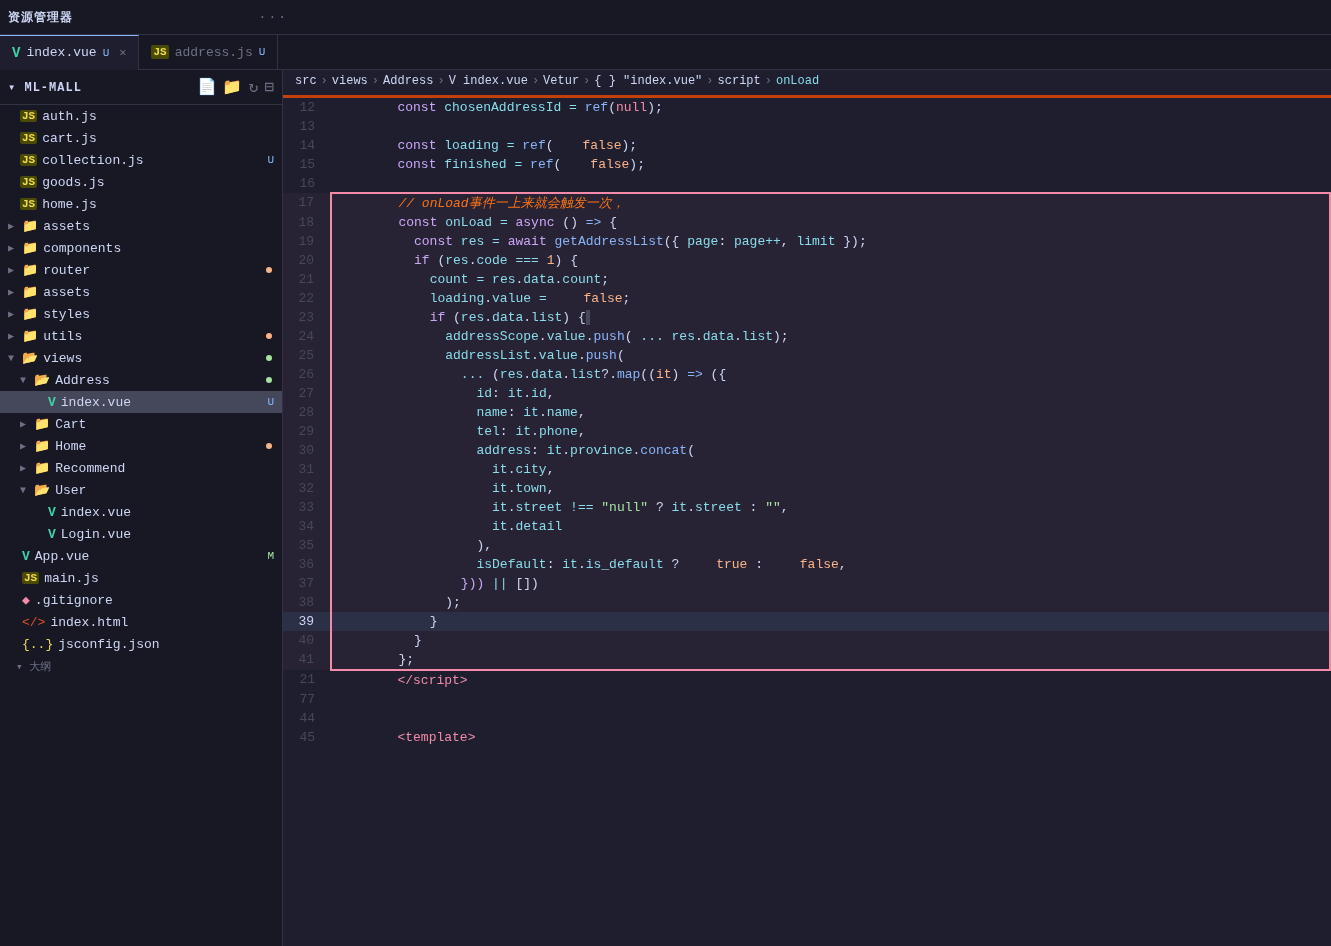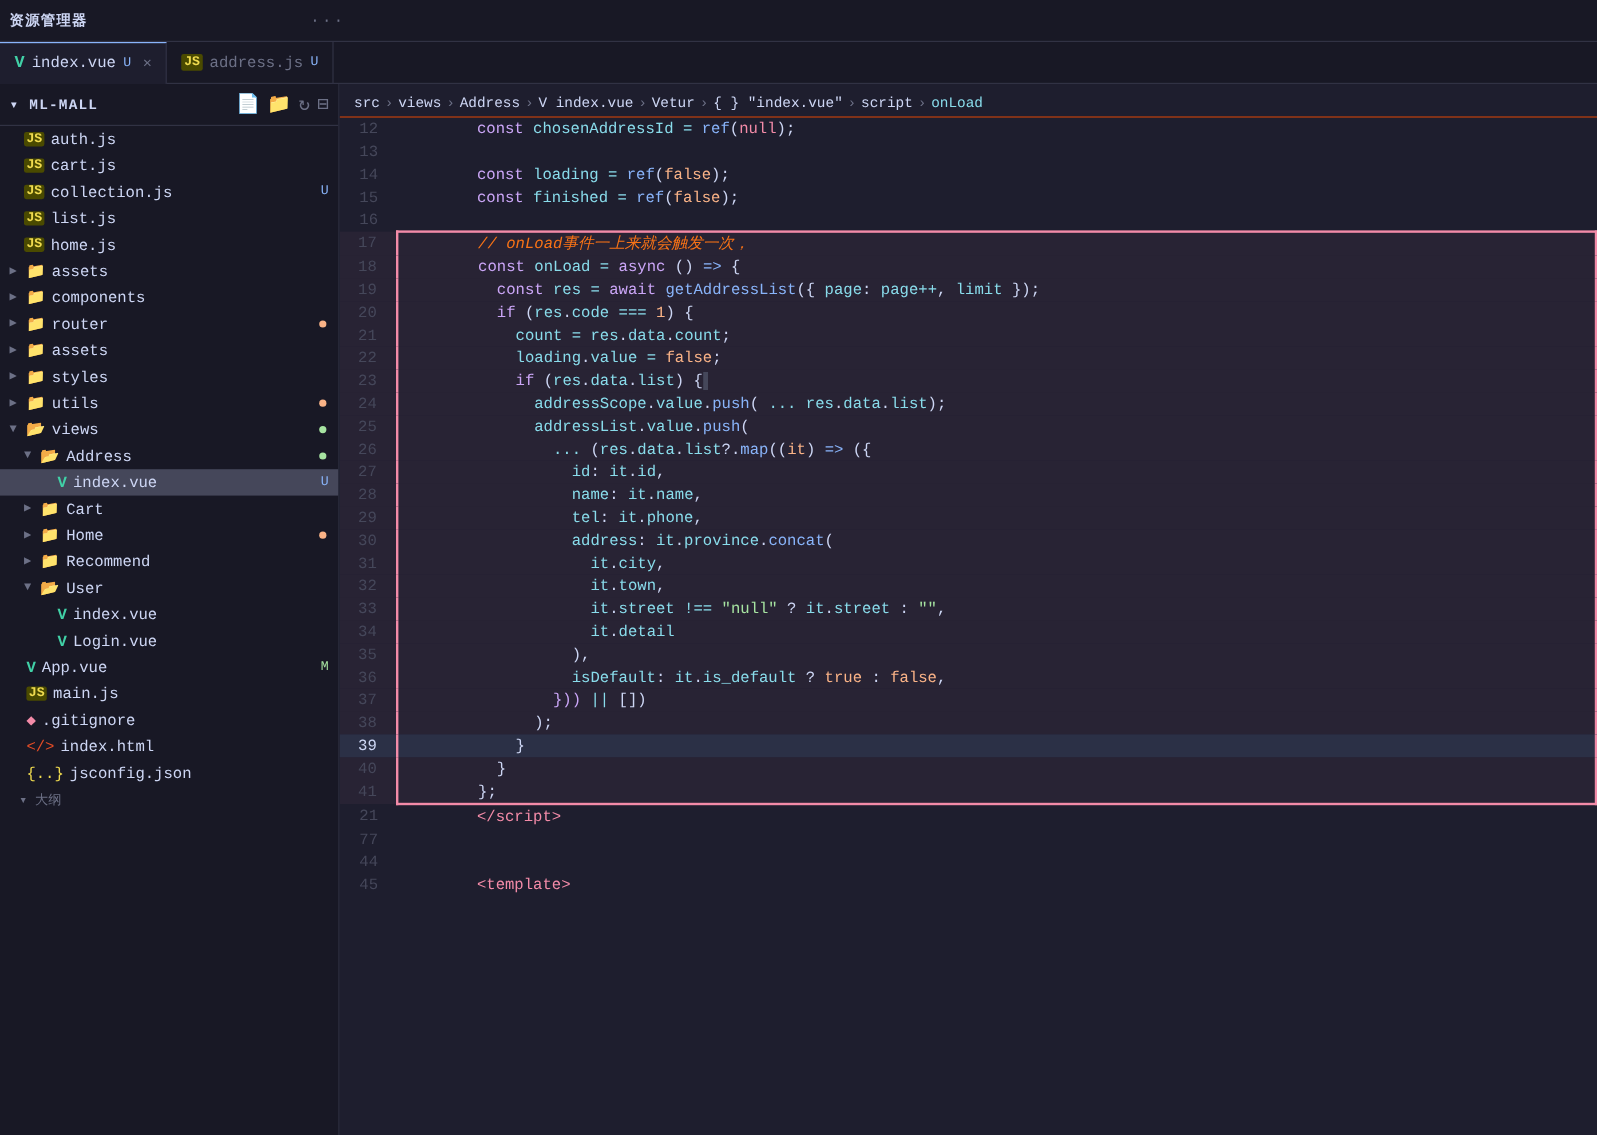--- a/index.html
+++ b/index.html
@@ -124,26 +124,26 @@
     .editor {
       flex: 1;
       display: flex;
       flex-direction: column;
       overflow: hidden;
       background: #1e1e2e;
     }
 
     .breadcrumb {
       display: flex;
-      align-items: flex-end;
+      align-items: flex-start;
       padding: 4px 12px;
       font-size: 12px;
       color: #6c7086;
       background: #1e1e2e;
-      border-bottom: 1px solid #c2410c;
+      border-bottom: 3px solid #c2410c;
       height: 28px;
       flex-shrink: 0;
     }
     .breadcrumb span { color: #cdd6f4; }
     .breadcrumb .sep { margin: 0 4px; color: #6c7086; }
     .bc-vue { color: #41d1a7; }
 
     .code-area {
       flex: 1;
       overflow-y: auto;
@@ -179,21 +179,21 @@
     .c-comment { color: #f97316; font-style: italic; }
     .c-keyword { color: #cba6f7; }
     .c-fn { color: #89b4fa; }
     .c-string { color: #a6e3a1; }
     .c-number { color: #fab387; }
     .c-operator { color: #89dceb; }
     .c-param { color: #fab387; }
     .c-prop { color: #89dceb; }
     .c-tag { color: #f38ba8; }
     .c-arrow { color: #89b4fa; }
-    .c-bool { color: #fab387; }
+    .c-bool { color: #fab387; margin-left: 29px; }
     .c-null { color: #f38ba8; }
     .c-cyan { color: #89dceb; }
     .c-purple { color: #cba6f7; }
     .c-white { color: #cdd6f4; }
 
     tr { height: 19px; }
     .line-num-cell { 
       padding-top: 0;
       padding-bottom: 0;
       line-height: 19px;
@@ -245,21 +245,21 @@
       <span class="tree-icon icon-js">JS</span>
       <span>cart.js</span>
     </div>
     <div class="tree-item indent-1">
       <span class="tree-icon icon-js">JS</span>
       <span>collection.js</span>
       <span class="badge-u">U</span>
     </div>
     <div class="tree-item indent-1">
       <span class="tree-icon icon-js">JS</span>
-      <span>list.js</span>
+      <span>goods.js</span>
     </div>
     <div class="tree-item indent-1">
       <span class="tree-icon icon-js">JS</span>
       <span>home.js</span>
     </div>
 
     <div class="tree-item indent-0">
       <span class="tree-arrow">▶</span>
       <span class="tree-icon" style="color:#89b4fa;">📁</span>
       <span>assets</span>

